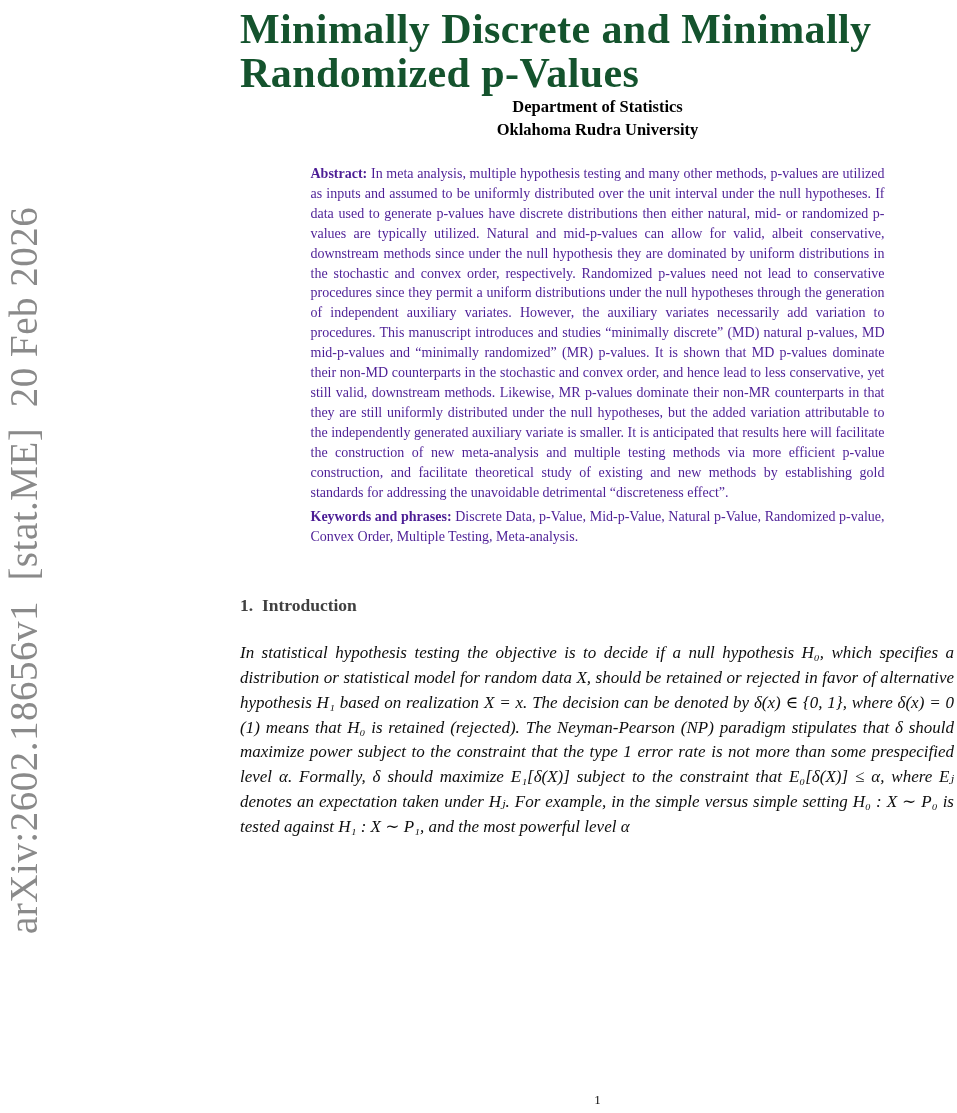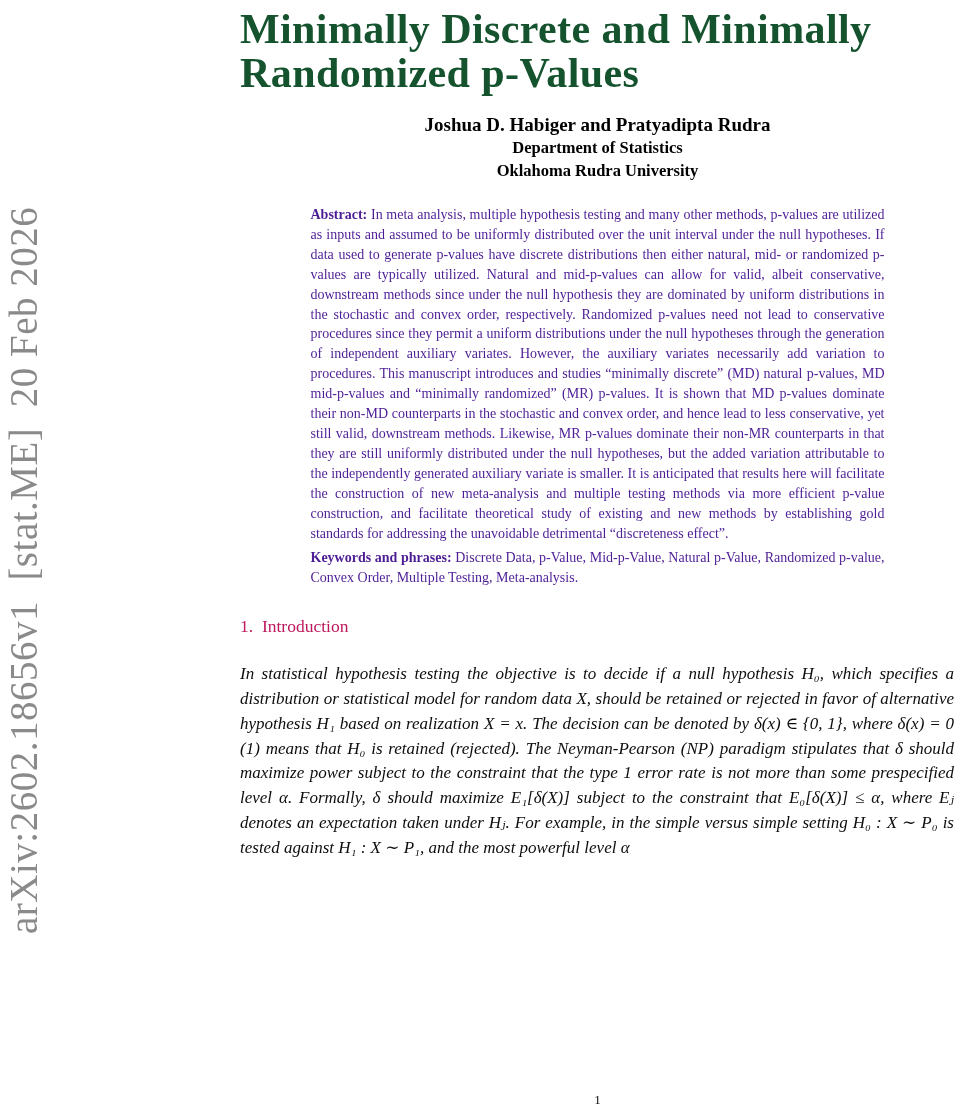--- a/index.html
+++ b/index.html
@@ -71,25 +71,25 @@
     line-height: 19.9px;
     color: #4c1d95;
   }
 
   .abstract { margin-top: 23px; }
   .keywords { margin-top: 5px; }
 
   .bold { font-weight: bold; }
 
   .section-heading {
-    margin-top: 28px;
+    margin-top: 48px;
     font-size: 17.5px;
-    font-weight: normal;
+    font-weight: bold;
     white-space: pre;
-    color: #be185d;
+    color: #404040;
   }
 
   .body-text {
     margin-top: 25px;
     width: 714px;
     text-align: justify;
     font-size: 17px;
     line-height: 24.8px;
     font-style: italic;
   }
@@ -109,21 +109,20 @@
 
 <div class="page">
 
   <div class="watermark">arXiv:2602.18656v1  [stat.ME]  20 Feb 2026</div>
 
   <div class="column">
 
     <h1 class="title">Minimally Discrete and Minimally
 Randomized p-Values</h1>
 
-    <div class="authors">Joshua D. Habiger and Pratyadipta Rudra</div>
 
     <div class="affiliation">
       <div>Department of Statistics</div>
       <div>Oklahoma Rudra University</div>
     </div>
 
     <p class="abstract"><span class="bold">Abstract:</span> <span>In meta analysis, multiple hypothesis testing and many other methods, p-values are utilized as inputs and assumed to be uniformly distributed over the unit interval under the null hypotheses. If data used to generate p-values have discrete distributions then either natural, mid- or randomized p-values are typically utilized. Natural and mid-p-values can allow for valid, albeit conservative, downstream methods since under the null hypothesis they are dominated by uniform distributions in the stochastic and convex order, respectively. Randomized p-values need not lead to conservative procedures since they permit a uniform distributions under the null hypotheses through the generation of independent auxiliary variates. However, the auxiliary variates necessarily add variation to procedures. This manuscript introduces and studies “minimally discrete” (MD) natural p-values, MD mid-p-values and “minimally randomized” (MR) p-values. It is shown that MD p-values dominate their non-MD counterparts in the stochastic and convex order, and hence lead to less conservative, yet still valid, downstream methods. Likewise, MR p-values dominate their non-MR counterparts in that they are still uniformly distributed under the null hypotheses, but the added variation attributable to the independently generated auxiliary variate is smaller. It is anticipated that results here will facilitate the construction of new meta-analysis and multiple testing methods via more efficient p-value construction, and facilitate theoretical study of existing and new methods by establishing gold standards for addressing the unavoidable detrimental “discreteness effect”.</span></p>
 
     <p class="keywords"><span class="bold">Keywords and phrases:</span> <span>Discrete Data, p-Value, Mid-p-Value, Natural p-Value, Randomized p-value, Convex Order, Multiple Testing, Meta-analysis.</span></p>
 

